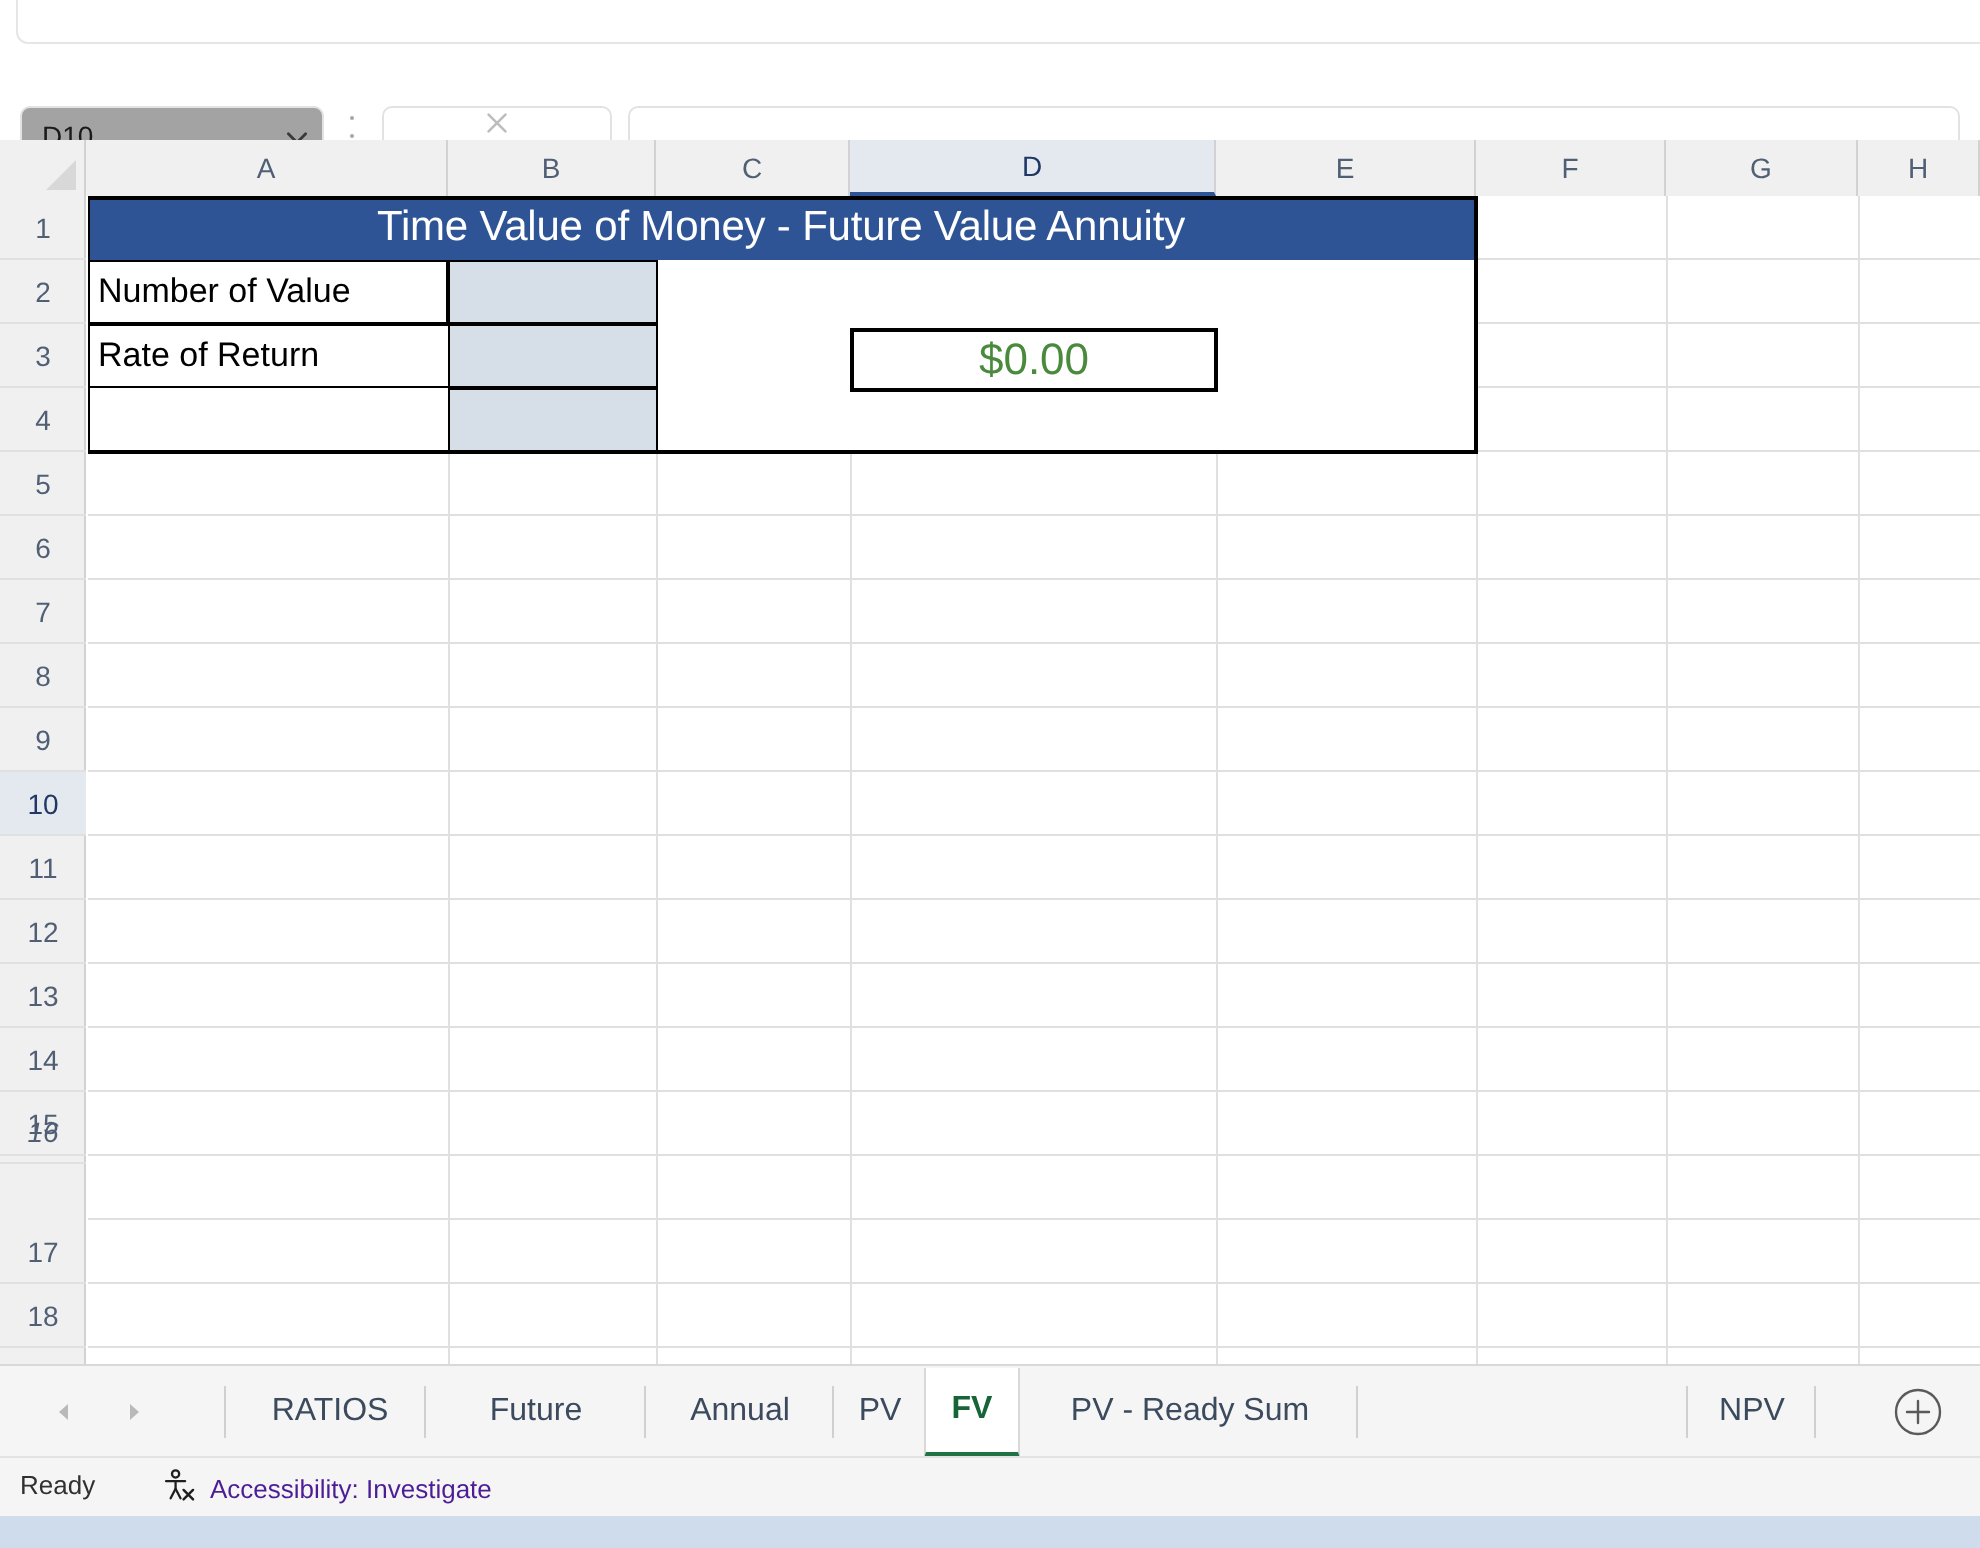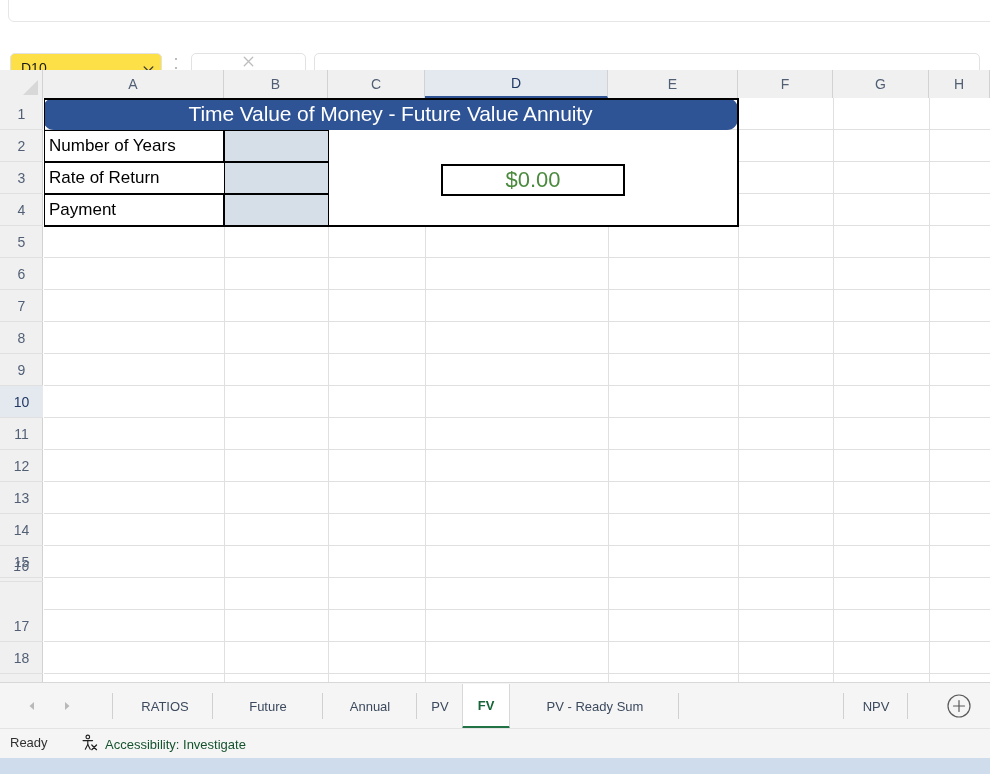--- a/index.html
+++ b/index.html
@@ -41,21 +41,21 @@
     left: 0; top: 22px;
     width: 990px; height: 48px;
     background: #ffffff;
   }
   .namebox {
     position: absolute;
     left: 10px; top: 31px;
     width: 152px; height: 30px;
     border: 1px solid #e2e2e2;
     border-radius: 5px;
-    background: #fde047;
+    background: #a3a3a3;
     box-sizing: border-box;
     display: flex;
     align-items: center;
   }
   .namebox-text {
     flex: 1;
     padding-left: 10px;
     font-size: 14px;
     color: #1a1a1a;
     line-height: 18px;
@@ -314,21 +314,21 @@
     background: #d0d0d0;
   }
   .tab {
     position: absolute;
     top: 1px;
     height: 44px;
     box-sizing: border-box;
     display: flex;
     align-items: center;
     justify-content: center;
-    font-size: 13px;
+    font-size: 16px;
     color: #3c4a5e;
     white-space: nowrap;
     background: transparent;
   }
   .tab.active {
     background: #ffffff;
     color: #166437;
     font-weight: bold;
     border-left: 1px solid #d8d8d8;
     border-right: 1px solid #d8d8d8;
@@ -359,21 +359,21 @@
   .status-acc {
     position: absolute;
     left: 80px; top: 5px;
     height: 20px;
     display: flex;
     align-items: center;
     gap: 6px;
   }
   .status-acc-text {
     font-size: 13px;
-    color: #14532d;
+    color: #4c1d95;
   }
   .taskbar {
     position: absolute;
     left: 0; top: 758px;
     width: 990px; height: 16px;
     background: #cfdcec;
   }
 </style>
 </head>
 <body>
@@ -491,31 +491,30 @@
     <div class="gl-h" style="top:383px;"></div>
     <div class="gl-h" style="top:415px;"></div>
     <div class="gl-h" style="top:447px;"></div>
     <div class="gl-h" style="top:479px;"></div>
     <div class="gl-h" style="top:511px;"></div>
     <div class="gl-h" style="top:543px;"></div>
     <div class="gl-h" style="top:575px;"></div>
 
     <div class="block-white" style="left:284px; top:32px; width:410px; height:96px;"></div>
 
-    <div class="banner" style="left:-1px; top:0px; width:695px; height:32px;border-radius:11px;">Time Value of Money - Future Value Annuity</div>
-
-    <div class="labelcell" style="left:-1px; top:32px;  width:181px; height:32px;">Number of Years</div>
+    <div class="banner" style="left:-1px; top:0px; width:695px; height:32px;">Time Value of Money - Future Value Annuity</div>
+
+    <div class="labelcell" style="left:-1px; top:32px;  width:181px; height:32px;">Number of Value</div>
     <div class="labelcell" style="left:-1px; top:64px;  width:190px; height:32px;">Rate of Return</div>
-    <div class="labelcell" style="left:-1px; top:96px;  width:181px; height:32px;">Payment</div>
 
     <div class="inputcell" style="left:180px; top:32px; width:105px; height:32px;"></div>
     <div class="inputcell" style="left:180px; top:64px; width:105px; height:32px;"></div>
     <div class="inputcell" style="left:180px; top:96px; width:105px; height:32px;"></div>
 
-    <div class="resultbox" style="left:381px; top:66px; width:184px; height:32px;margin-left:16px;">$0.00</div>
+    <div class="resultbox" style="left:381px; top:66px; width:184px; height:32px;">$0.00</div>
 
     <div class="block-outline" style="left:-1px; top:0px; width:696px; height:129px;"></div>
   </div>
 </div>
 
 <div class="tabbar">
   <div class="navarrows">
     <span class="navarrow">
       <svg viewBox="0 0 12 12" width="12" height="12">
           <path d="M8 2 L3.5 6 L8 10 Z" fill="#b9b9b9"></path>

